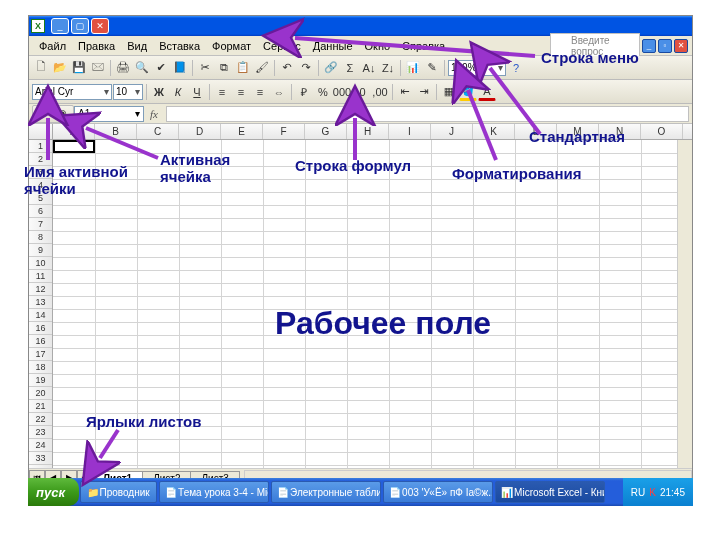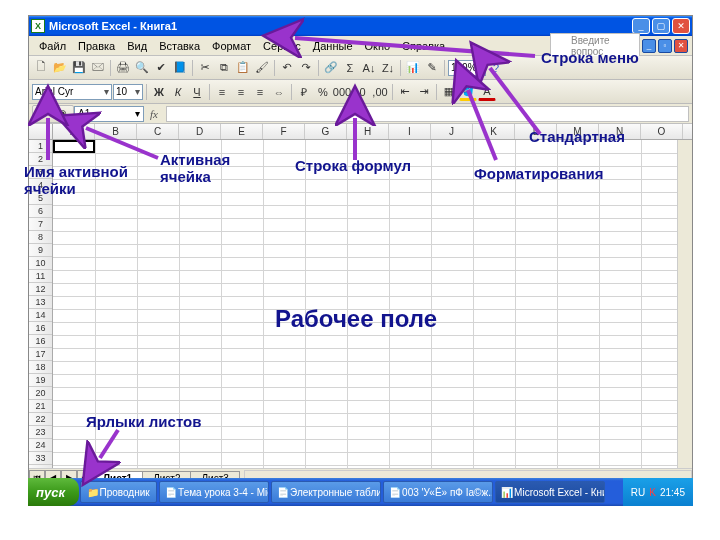--- a/index.html
+++ b/index.html
@@ -23,21 +23,21 @@
   .menubar .sub-close { background: #e15140; }
   
   
   .toolbar { height: 24px; background: linear-gradient(#f5f3ea, #e2dfd0); border-bottom: 1px solid #bbb; display: flex; align-items: center; padding: 0 3px; gap: 1px; }
   .tb-btn { width: 18px; height: 18px; border: 1px solid transparent; display: flex; align-items: center; justify-content: center; font-size: 11px; color: #333; cursor: pointer; border-radius: 2px; }
   .tb-sep { width: 1px; height: 16px; background: #bbb; margin: 0 2px; }
   .tb-combo { font-size: 10px; border: 1px solid #7f9db9; background: #fff; height: 16px; padding: 0 2px; display: flex; align-items: center; min-width: 30px; }
   .tb-combo .arr { margin-left: auto; color: #555; }
   .fontname { width: 80px; gap: 30px; }
   .fontsize { width: 30px; }
-  .zoom { width: 38px; }
+  .zoom { width: 58px; }
   
   
   .formula-row { height: 20px; display: flex; align-items: center; background: #ece9d8; border-bottom: 1px solid #c0c0c0; padding: 0 3px; }
   .end-strip { background: linear-gradient(#f5f3ea, #e2dfd0); border: 1px solid #bbb; padding: 0 2px; display: flex; align-items: center; height: 18px; border-radius: 2px; }
   .name-box { width: 70px; background: #fff; border: 1px solid #7f9db9; font-size: 10px; padding: 1px 3px; display: flex; align-items: center; height: 16px; margin-right: 2px; }
   .fx-label { width: 18px; font-style: italic; font-family: 'Times New Roman', serif; font-size: 11px; padding-left: 4px; color: #555; }
   .formula-input { flex: 1; background: #fff; border: 1px solid #c0c0c0; height: 16px; margin-left: 2px; }
   
   
   .sheet-area { flex: 1; display: flex; flex-direction: column; background: #fff; overflow: hidden; position: relative; }
@@ -68,36 +68,35 @@
   
   
   .taskbar { position: absolute; left: 28px; bottom: 34px; width: 665px; height: 28px; background: linear-gradient(to bottom, #3a81dd 0%, #245edb 10%, #245edb 90%, #1a4ab0 100%); display: flex; align-items: center; }
   .start-btn { height: 28px; padding: 0 14px 0 8px; background: linear-gradient(to bottom, #5fba3c 0%, #3c9a1a 50%, #2a7a0a 100%); color: #fff; font-weight: bold; font-style: italic; font-size: 13px; display: flex; align-items: center; border-radius: 0 10px 10px 0; cursor: pointer; }
   .tb-item { height: 22px; margin: 0 1px; padding: 0 6px; background: linear-gradient(#5a9be8, #3a7bd8); border: 1px solid #2a5ab0; border-radius: 2px; color: #fff; font-size: 10px; display: flex; align-items: center; max-width: 110px; overflow: hidden; white-space: nowrap; cursor: pointer; }
   .tb-item.active { background: linear-gradient(#2a5ab0, #1a4aa0); }
   .tray { margin-left: auto; height: 28px; background: linear-gradient(#1aa0e8, #0a80d0); padding: 0 8px; color: #fff; font-size: 10px; display: flex; align-items: center; gap: 4px; }
   
   
   .anno { position: absolute; font-family: Arial, sans-serif; font-weight: bold; color: #12148e; }
-  .anno.big { font-size: 24px; }
+  .anno.big { font-size: 32px; }
   .anno.mid { font-size: 15px; }
   
   
   .arrow-layer { position: absolute; left: 0; top: 0; width: 720px; height: 540px; pointer-events: none; }
 </style>
 </head>
 <body>
 
 <div class="slide">
 
   <div class="app-window">
 
     <div class="titlebar">
       <span class="app-icon">X</span>
-      <span class="title-text">Microsoft Excel - Книга1</span>
       <span class="win-btn">_</span>
       <span class="win-btn">▢</span>
       <span class="win-btn win-close">✕</span>
     </div>
 
     <div class="menubar">
       <span class="menu-item">Файл</span>
       <span class="menu-item">Правка</span>
       <span class="menu-item">Вид</span>
       <span class="menu-item">Вставка</span>
@@ -326,21 +325,21 @@
     <div class="tb-item active">📊 <span>Microsoft Excel - Кни...</span></div>
     <div class="tray">
       <span>RU</span>
       <span style="color:#ff4040;">K</span>
       <span>21:45</span>
     </div>
   </div>
 
   <div class="anno mid" style="left:541px; top:49px;">Строка меню</div>
   <div class="anno mid" style="left:529px; top:128px;">Стандартная</div>
-  <div class="anno mid" style="left:474px; top:165px;">Форматирования</div>
+  <div class="anno mid" style="left:452px; top:165px;">Форматирования</div>
   <div class="anno mid" style="left:295px; top:157px;">Строка формул</div>
   <div class="anno mid" style="left:160px; top:151px; width:80px;">Активная ячейка</div>
   <div class="anno mid" style="left:24px; top:163px; width:120px;">Имя активной ячейки</div>
   <div class="anno big" style="left:275px; top:305px;">Рабочее поле</div>
   <div class="anno mid" style="left:86px; top:413px;">Ярлыки листов</div>
 
   <svg class="arrow-layer">
     <defs>
       <marker id="ah" markerWidth="12" markerHeight="12" refX="2" refY="5" orient="auto">
         <path d="M0,0 L10,5 L0,10 L3,5 Z" fill="#9933cc" stroke="#6a1a9a" stroke-width="0.6"></path>

